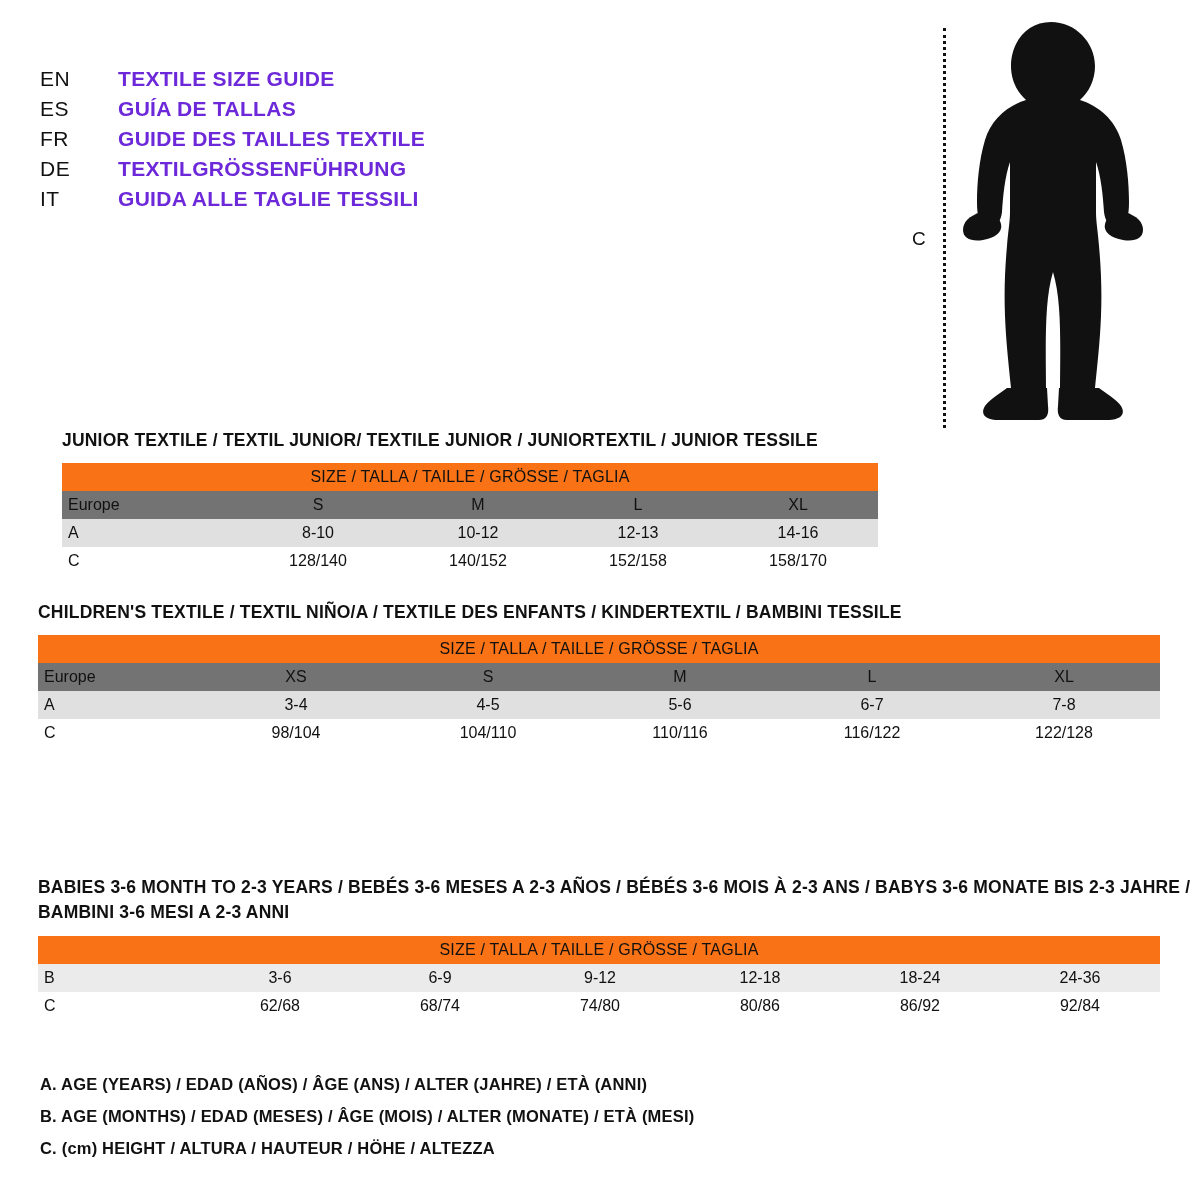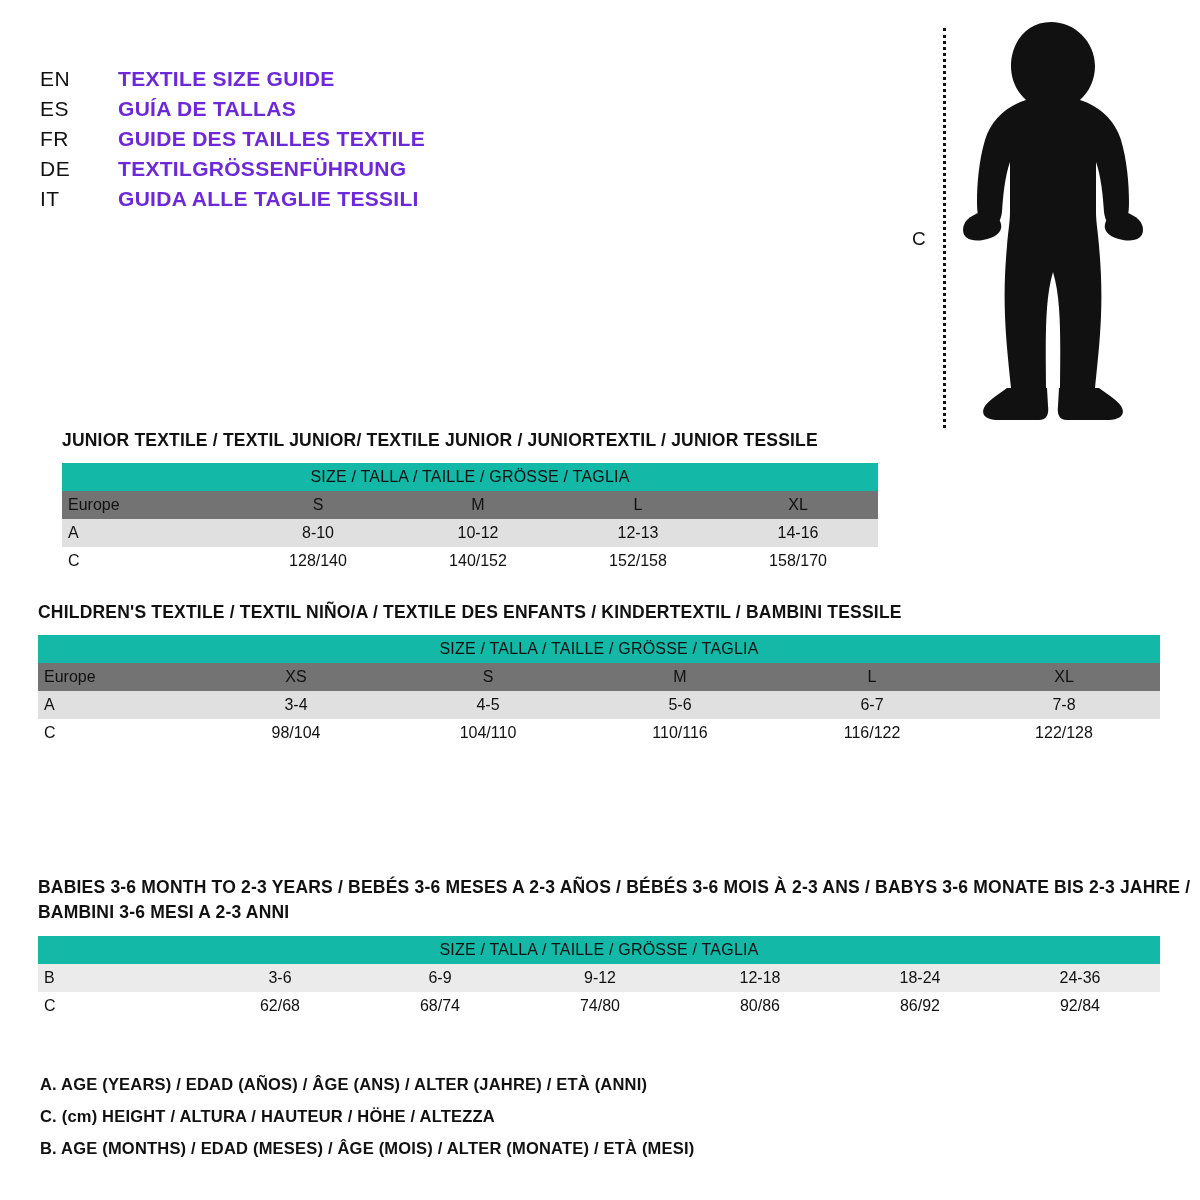--- a/index.html
+++ b/index.html
@@ -92,21 +92,21 @@
   table.size-table td, table.size-table th {
     font-size: 16px;
     color: #111;
     padding: 0;
     height: 28px;
     vertical-align: middle;
     font-weight: normal;
     text-align: center;
   }
   .band {
-    background: #14b8a6;
+    background: #f97316;
   }
   .band td {
     text-align: left;
     font-weight: bold;
     font-size: 16px;
     padding-left: 6px;
     letter-spacing: 0.2px;
     height: 26px;
   }
   .row-light { background: #737373; }
@@ -317,15 +317,15 @@
         <td>80/86</td>
         <td>86/92</td>
         <td>92/84</td>
       </tr>
     </tbody>
   </table>
 </div>
 
 <div class="footnotes">
   <div class="footnote">A. AGE (YEARS) / EDAD (AÑOS) / ÂGE (ANS) / ALTER (JAHRE) / ETÀ (ANNI)</div>
+  <div class="footnote">B. AGE (MONTHS) / EDAD (MESES) / ÂGE (MOIS) / ALTER (MONATE) / ETÀ (MESI)</div>
   <div class="footnote">C. (cm) HEIGHT / ALTURA / HAUTEUR / HÖHE / ALTEZZA</div>
-  <div class="footnote">B. AGE (MONTHS) / EDAD (MESES) / ÂGE (MOIS) / ALTER (MONATE) / ETÀ (MESI)</div>
 </div>
 
 </body></html>

